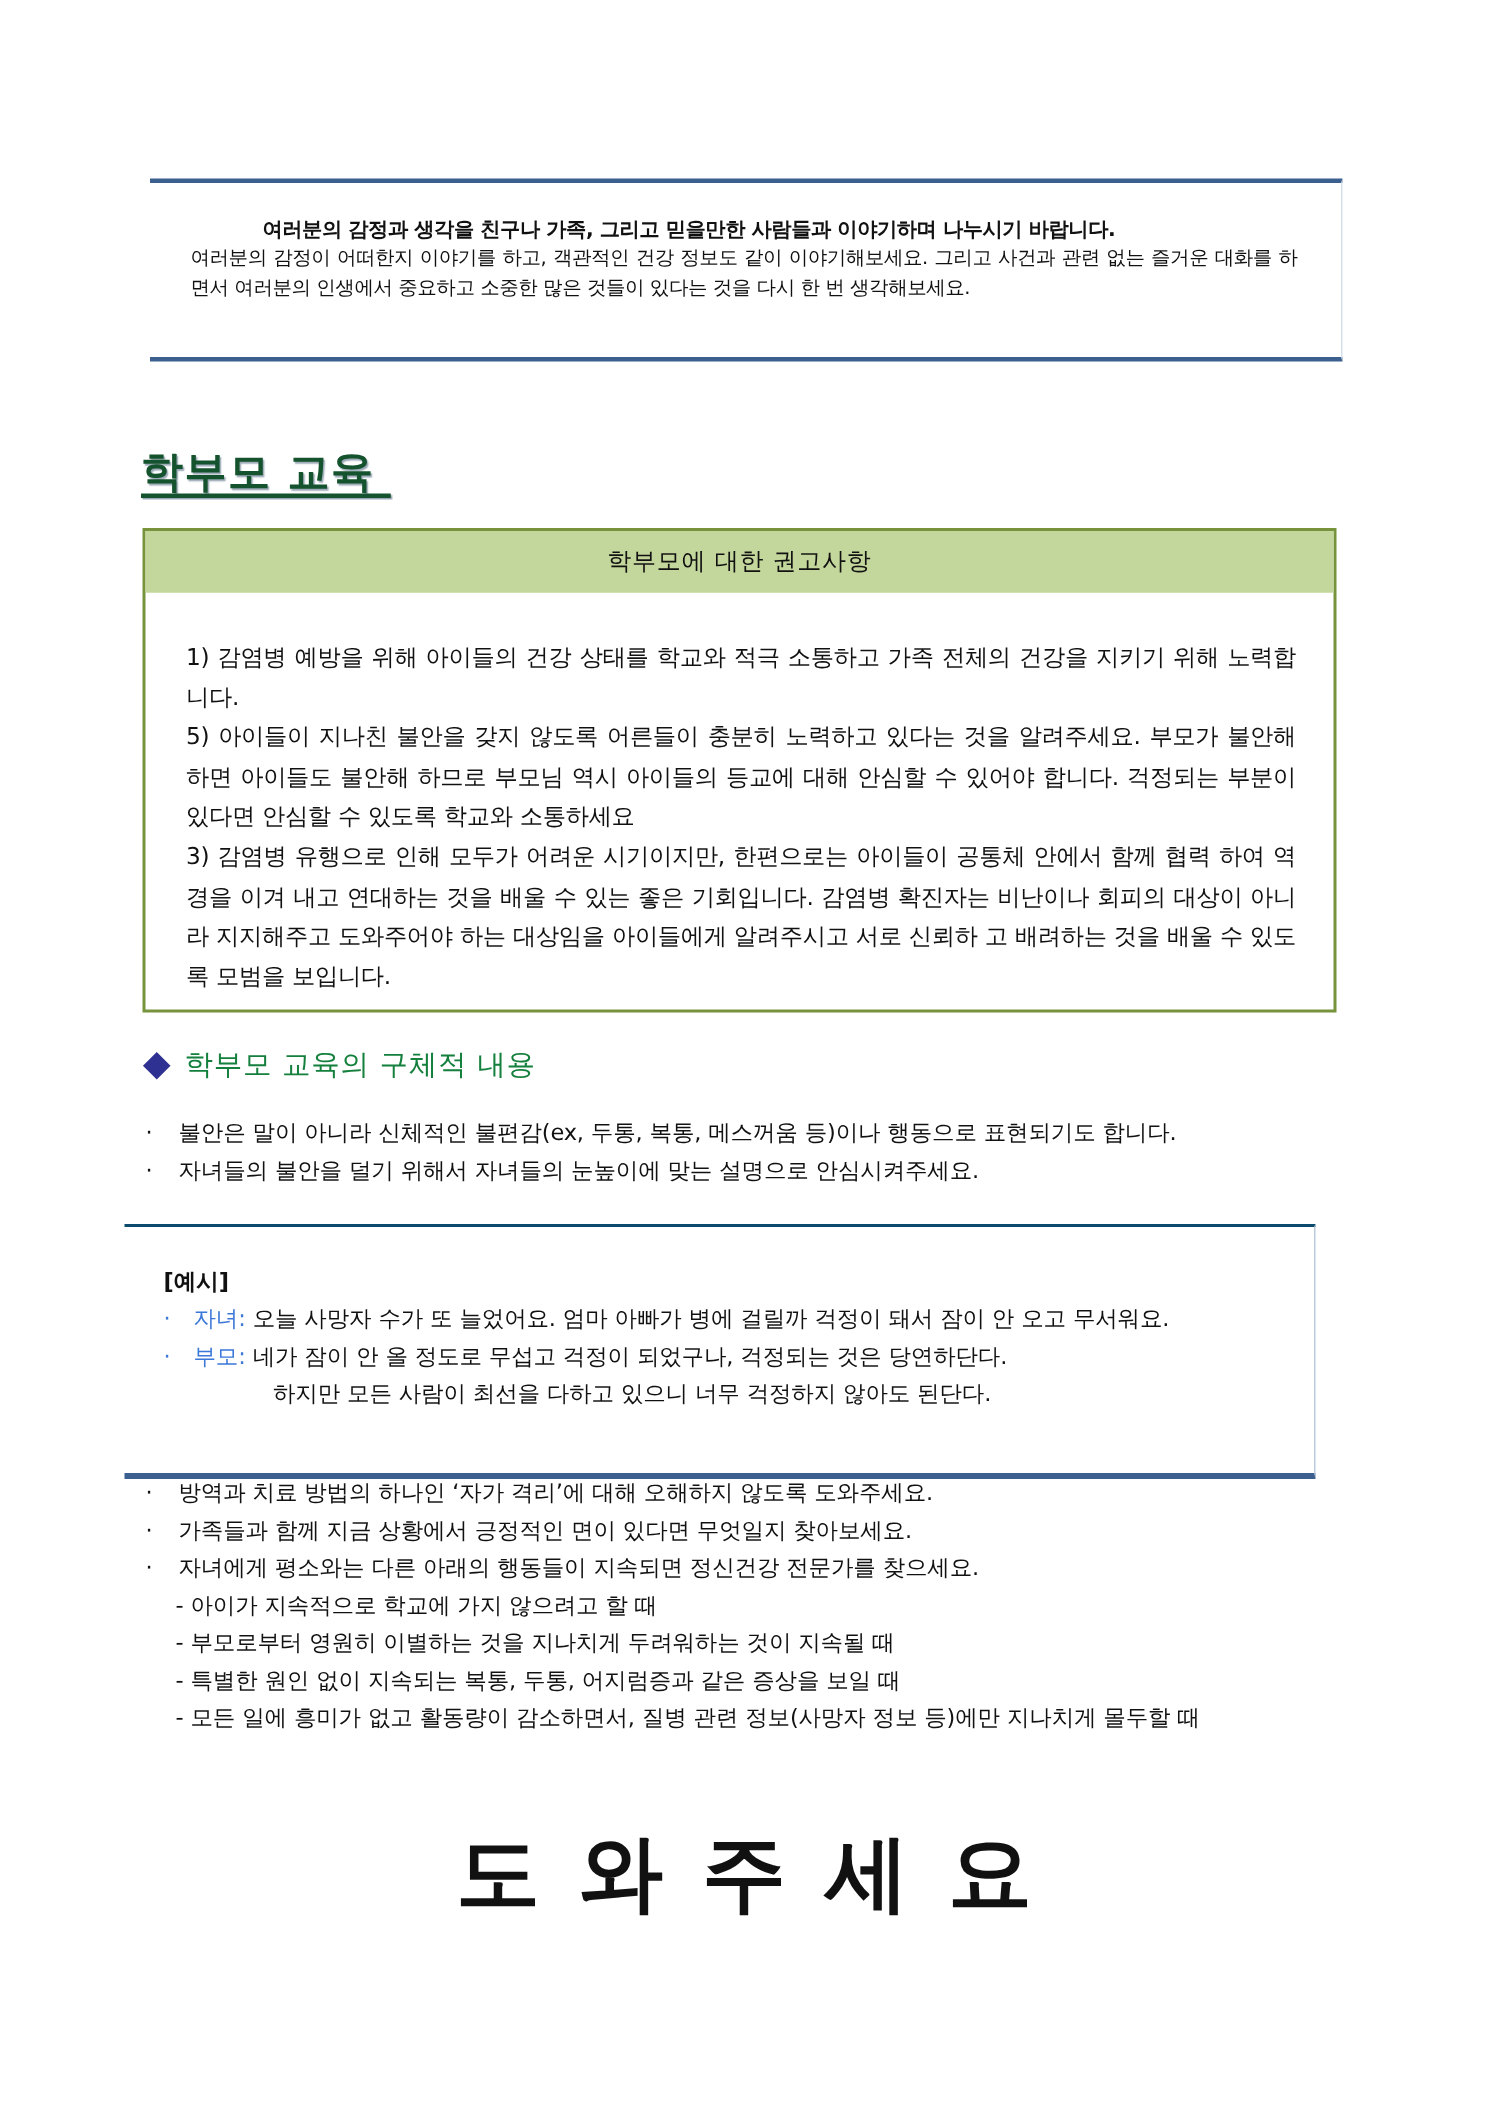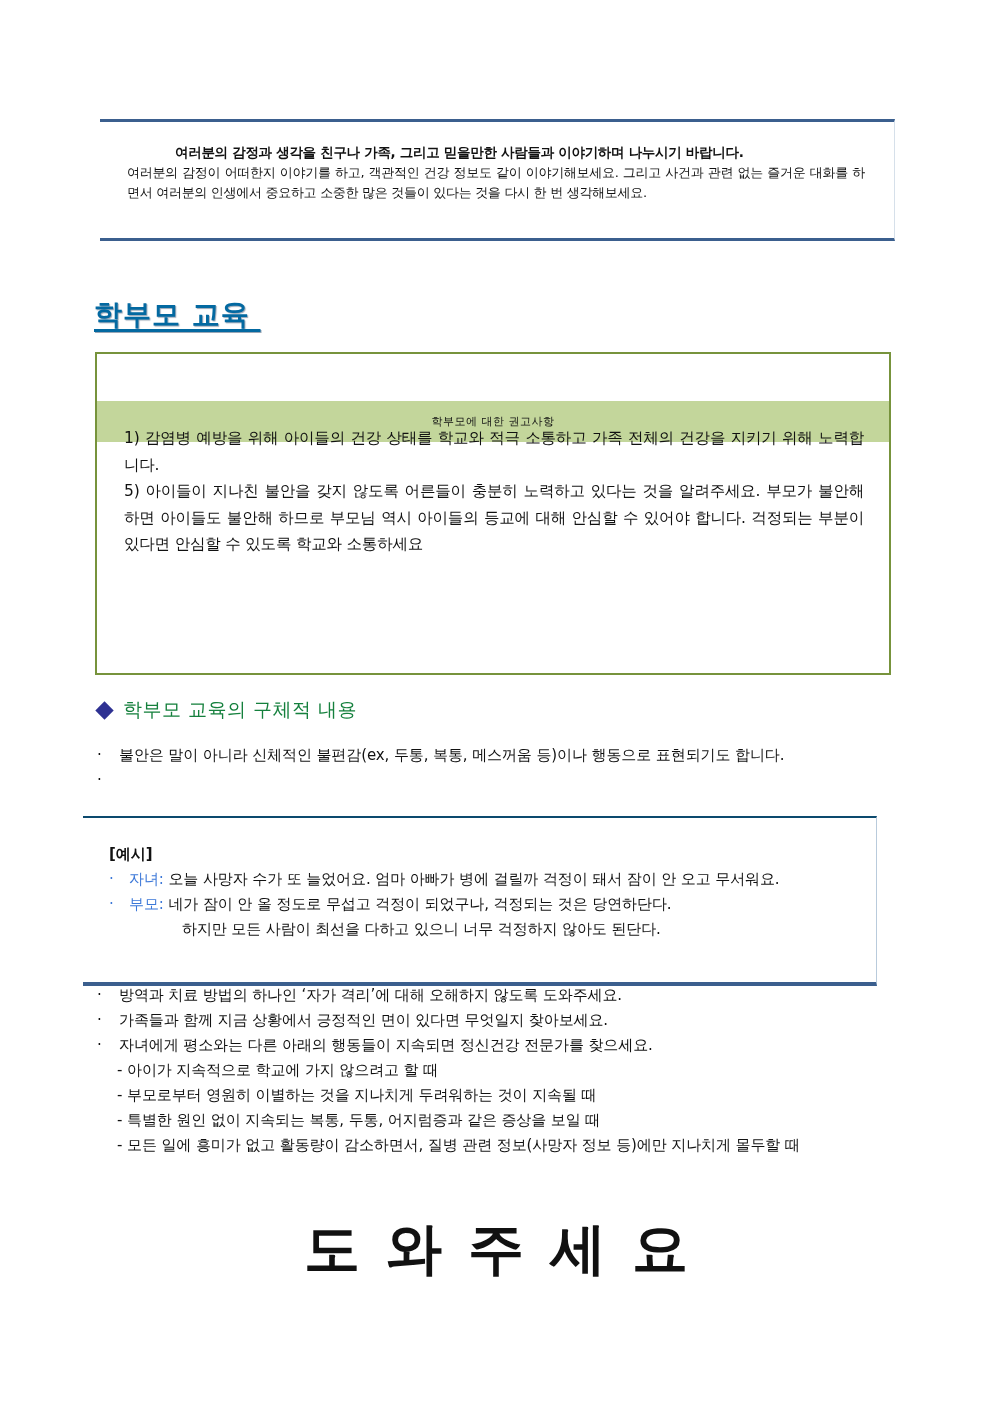--- a/index.html
+++ b/index.html
@@ -4,25 +4,25 @@
 <style>
   html, body { margin: 0; padding: 0; background: #ffffff; }
   body { width: 992px; height: 1403px; position: relative; font-family: "DejaVu Sans", "Liberation Sans", sans-serif; color: #111; overflow: hidden; }
 
   
   .info-box { position: absolute; left: 100px; top: 119px; width: 795px; height: 122px; border-top: 3px solid #3b5f8e; border-bottom: 3px solid #3b5f8e; border-right: 1px solid #d6e0ea; box-sizing: border-box; }
   .info-box .lead { position: absolute; left: 27px; top: 22px; font-size: 13.5px; font-weight: bold; letter-spacing: -0.3px; white-space: nowrap; margin-left: 48px; }
   .info-box .body { position: absolute; left: 27px; top: 41px; width: 738px; font-size: 13px; line-height: 20px; text-align: justify; text-align-last: left; letter-spacing: -0.3px; }
 
   
-  .section-title { position: absolute; left: 94px; top: 296px; font-size: 28px; font-weight: bold; color: #0369a1; text-decoration: underline; text-decoration-thickness: 3px; text-underline-offset: 5px; letter-spacing: 1px; text-shadow: 1px 1px 1px #9aa7b6; white-space: pre; }
+  .section-title { position: absolute; left: 94px; top: 296px; font-size: 28px; font-weight: bold; color: #14532d; text-decoration: underline; text-decoration-thickness: 3px; text-underline-offset: 5px; letter-spacing: 1px; text-shadow: 1px 1px 1px #9aa7b6; white-space: pre; }
 
   
   .rec-box { position: absolute; left: 95px; top: 352px; width: 796px; height: 323px; border: 2px solid #77933c; box-sizing: border-box; }
-  .rec-box .rec-head { height: 40px; background: #c3d69b; border-bottom: 1px solid #c3d69b; display: flex; align-items: center; justify-content: center; font-size: 11px; letter-spacing: 0.5px; margin-top: 47px; }
+  .rec-box .rec-head { height: 40px; background: #c3d69b; border-bottom: 1px solid #c3d69b; display: flex; align-items: center; justify-content: center; font-size: 16px; letter-spacing: 0.5px; }
   .rec-box .rec-body { position: absolute; left: 27px; top: 57px; width: 740px; font-size: 15.5px; line-height: 26.6px; text-align: justify; text-align-last: left; letter-spacing: -0.2px; margin-top: 14px; }
   .rec-box .rec-body p { margin: 0; }
 
   
   .sub-heading { position: absolute; left: 95px; top: 697px; font-size: 19px; color: #15803d; white-space: nowrap; display: flex; align-items: center; gap: 8px; letter-spacing: 0.5px; }
   .diamond { display: inline-block; width: 13px; height: 13px; background: #2e3192; transform: rotate(45deg); margin: 0 4px 0 3px; }
 
   .bullets { position: absolute; left: 97px; font-size: 15px; line-height: 25px; letter-spacing: -0.1px; }
   .bullets .row { white-space: nowrap; display: flex; }
   .bullets .dot { width: 22px; display: inline-block; text-align: left; }
@@ -50,35 +50,37 @@
   <div class="body">여러분의 감정이 어떠한지 이야기를 하고, 객관적인 건강 정보도 같이 이야기해보세요. 그리고 사건과 관련 없는 즐거운 대화를 하면서 여러분의 인생에서 중요하고 소중한 많은 것들이 있다는 것을 다시 한 번 생각해보세요.</div>
 </div>
 
 <div class="section-title">학부모 교육 </div>
 
 <div class="rec-box">
   <div class="rec-head">학부모에 대한 권고사항</div>
   <div class="rec-body">
     <p>1) 감염병 예방을 위해 아이들의 건강 상태를 학교와 적극 소통하고 가족 전체의 건강을 지키기 위해 노력합니다.</p>
     <p>5) 아이들이 지나친 불안을 갖지 않도록 어른들이 충분히 노력하고 있다는 것을 알려주세요. 부모가 불안해 하면 아이들도 불안해 하므로 부모님 역시 아이들의 등교에 대해 안심할 수 있어야 합니다. 걱정되는 부분이 있다면 안심할 수 있도록 학교와 소통하세요</p>
+    <p>3) 감염병 유행으로 인해 모두가 어려운 시기이지만, 한편으로는 아이들이 공통체 안에서 함께 협력 하여 역경을 이겨 내고 연대하는 것을 배울 수 있는 좋은 기회입니다. 감염병 확진자는 비난이나 회피의 대상이 아니라 지지해주고 도와주어야 하는 대상임을 아이들에게 알려주시고 서로 신뢰하 고 배려하는 것을 배울 수 있도록 모범을 보입니다.</p>
   </div>
 </div>
 
 <div class="sub-heading">
   <span class="diamond"></span>
   <span>학부모 교육의 구체적 내용</span>
 </div>
 
 <div class="bullets bullets1">
   <div class="row">
     <span class="dot">·</span>
     <span>불안은 말이 아니라 신체적인 불편감(ex, 두통, 복통, 메스꺼움 등)이나 행동으로 표현되기도 합니다.</span>
   </div>
   <div class="row">
     <span class="dot">·</span>
+    <span>자녀들의 불안을 덜기 위해서 자녀들의 눈높이에 맞는 설명으로 안심시켜주세요.</span>
   </div>
 </div>
 
 <div class="ex-box">
   <div class="ex-title">[예시]</div>
   <div class="ex-row" style="top:77px;">
     <span class="dot">·</span><span class="tag">부모:</span>
     <span>네가 잠이 안 올 정도로 무섭고 걱정이 되었구나, 걱정되는 것은 당연하단다.</span>
   </div>
   <div class="ex-row" style="top:52px;">

